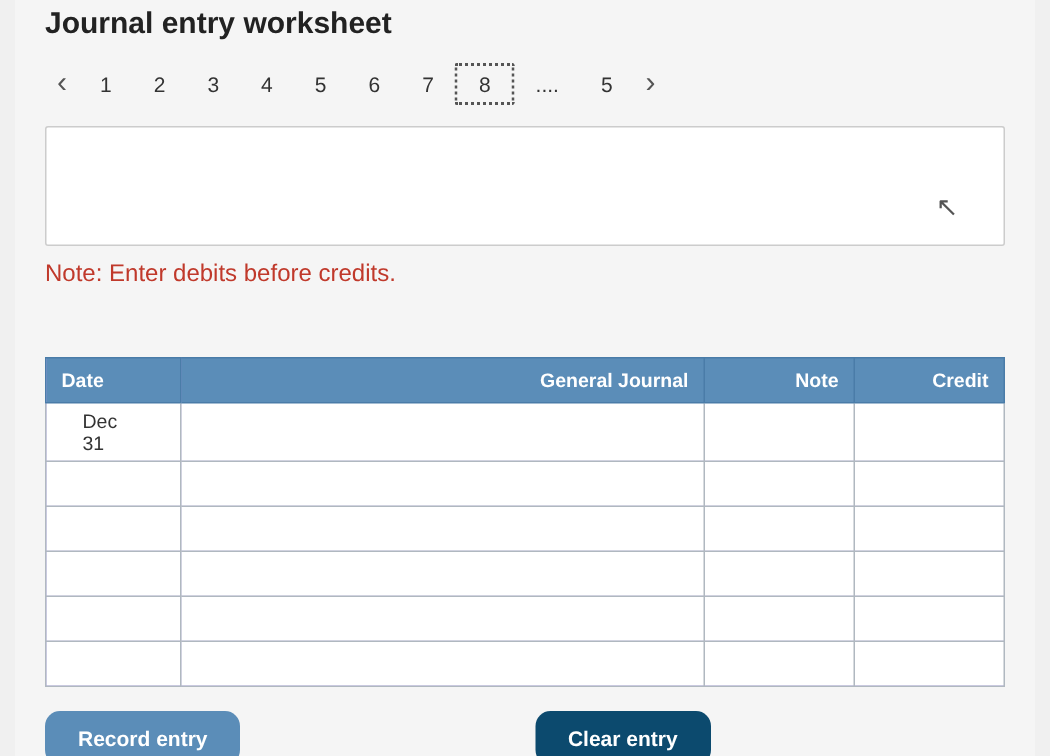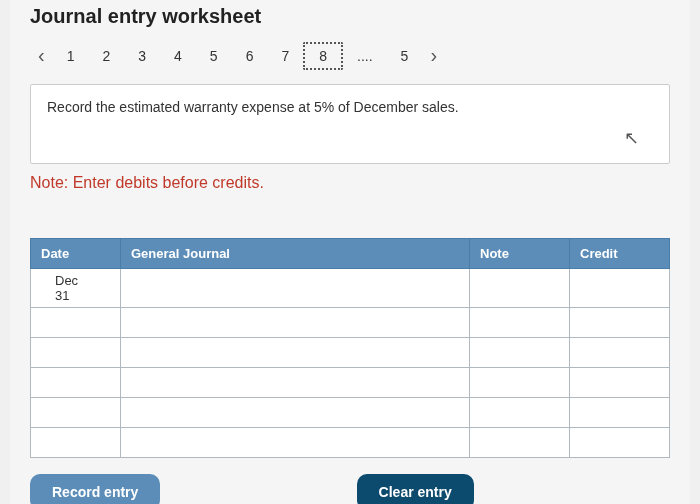--- a/index.html
+++ b/index.html
@@ -79,21 +79,21 @@
       background: #c4b5fd;
       margin-top: 46px;
     }
     .journal-table thead tr th {
       background: #5b8db8;
       color: #fff;
       font-size: 13px;
       font-weight: bold;
       padding: 7px 10px;
       border: 1px solid #4a7ca8;
-      text-align: left;
+      text-align: right;
     }
     .journal-table thead tr th:first-child {
       text-align: left;
       width: 90px;
     }
     .journal-table thead tr th.debit-col,
     .journal-table thead tr th.credit-col {
       width: 100px;
     }
     .journal-table tbody tr td {
@@ -155,21 +155,20 @@
     <span class="tab-item">5</span>
     <span class="tab-item">6</span>
     <span class="tab-item">7</span>
     <span class="tab-item active">8</span>
     <span class="tab-item">....</span>
     <span class="tab-item">5</span>
     <span class="nav-arrow">›</span>
   </div>
 
   <div class="instruction-box">
-    <span>Record the estimated warranty expense at 5% of December sales.</span>
     <span class="cursor-icon">↖</span>
   </div>
 
   <div class="note-text">Note: Enter debits before credits.</div>
 
   <table class="journal-table">
     <thead>
       <tr>
         <th>Date</th>
         <th>General Journal</th>

